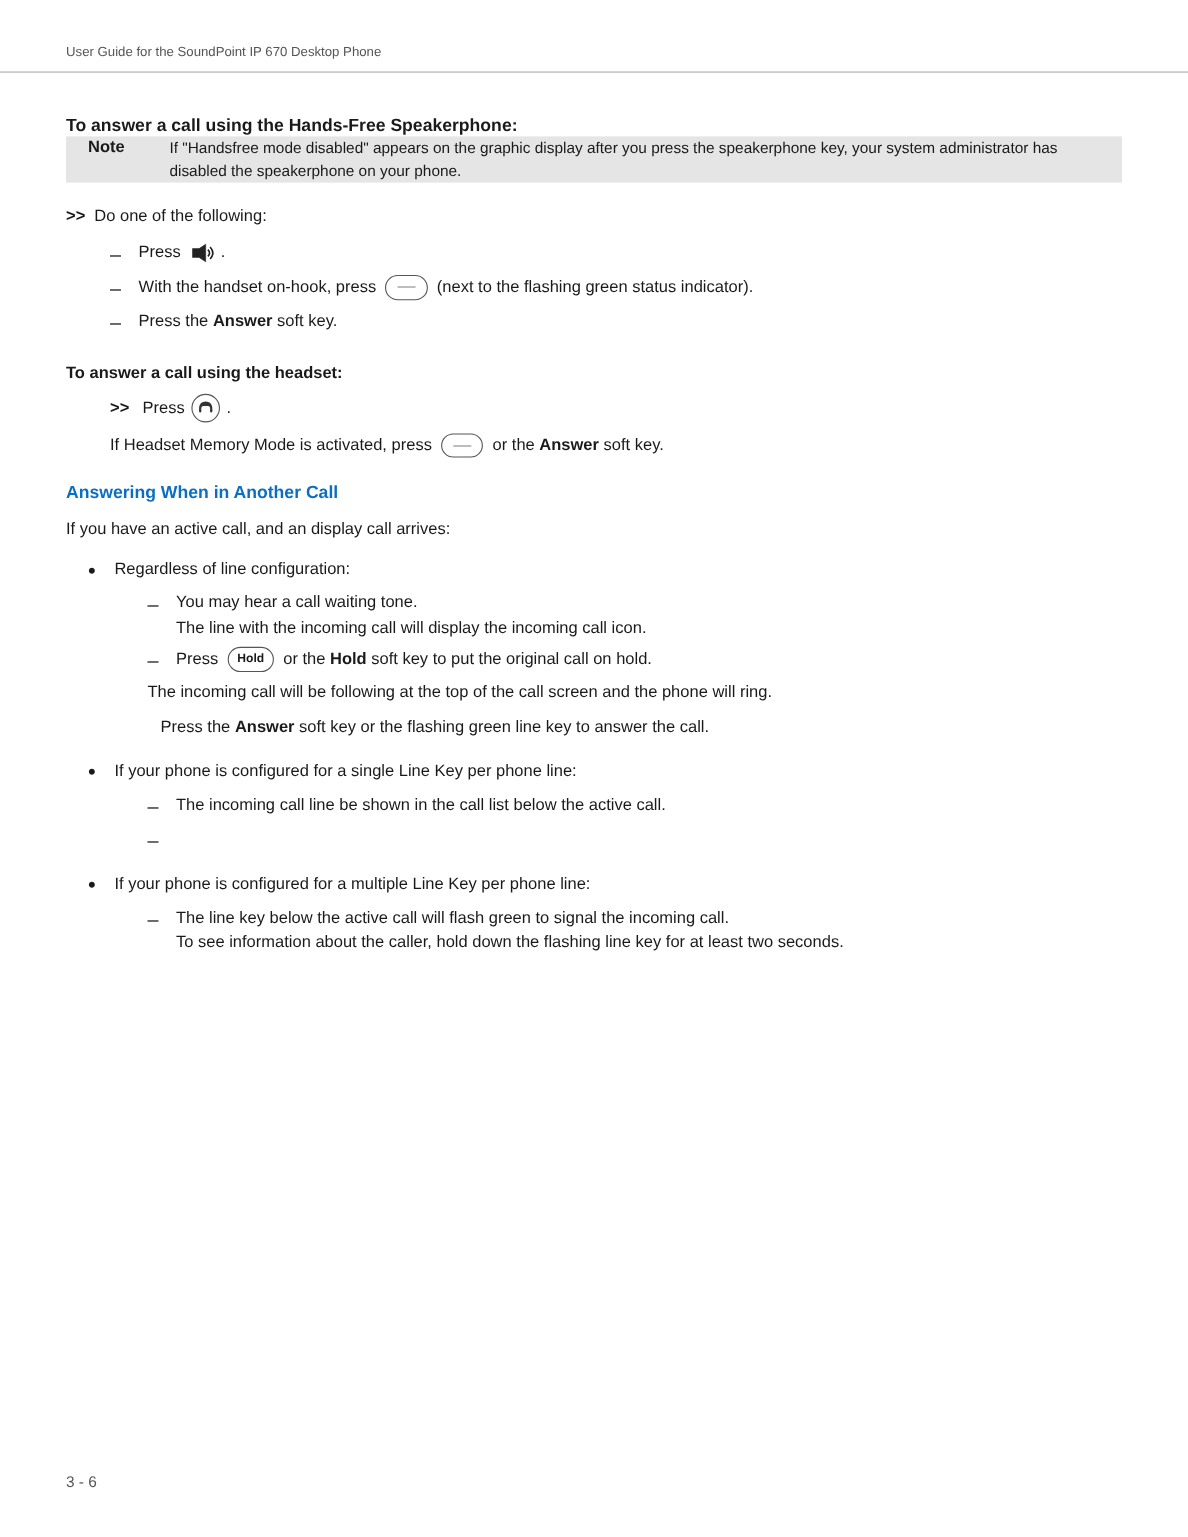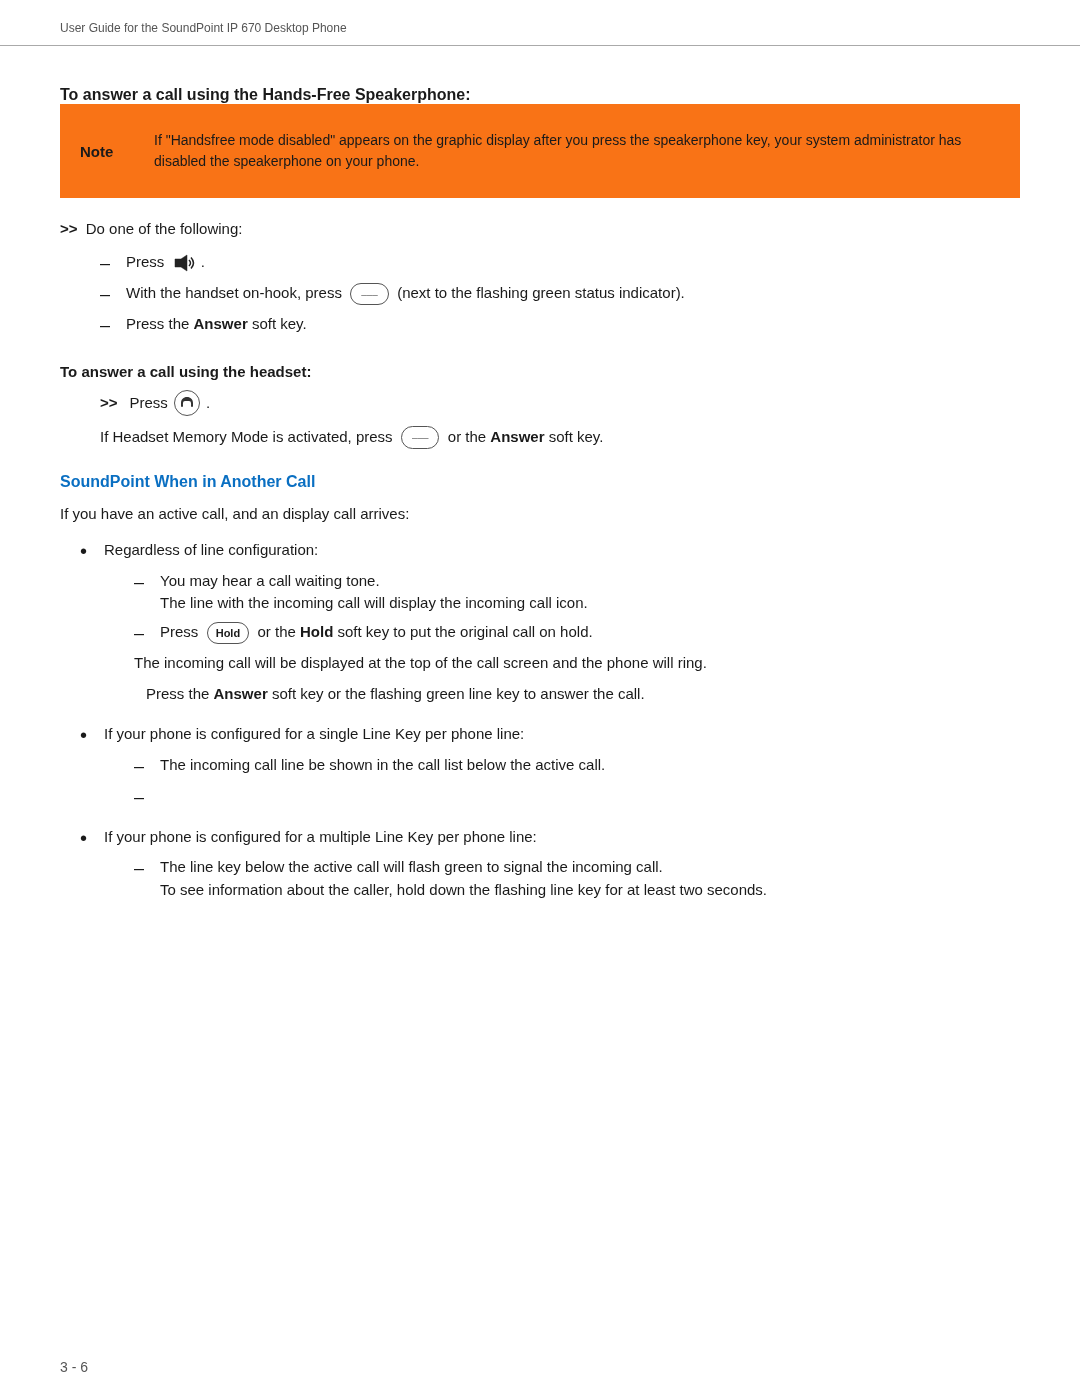--- a/index.html
+++ b/index.html
@@ -11,45 +11,46 @@
       font-family: Arial, Helvetica, sans-serif;
       font-size: 15px;
       color: #1a1a1a;
       position: relative;
     }
 
     .header-bar {
       width: 100%;
       border-bottom: 1.5px solid #aaa;
       padding: 18px 60px 10px 60px;
+      margin-top: 20px;
     }
 
     .header-text {
       font-size: 12px;
       color: #555;
     }
 
     .page-content {
       padding: 40px 60px 60px 60px;
     }
 
     .section-heading {
       font-size: 16px;
       font-weight: bold;
       color: #1a1a1a;
     }
 
     .note-box {
-      background: #f97316;
+      background: #e5e5e5;
       border: none;
-      padding: 26px 20px;
+      padding: 0 20px;
       margin-bottom: 22px;
       display: flex;
       gap: 24px;
-      align-items: center;
+      align-items: flex-start;
     }
 
     .note-label {
       font-weight: bold;
       color: #1a1a1a;
       min-width: 50px;
       font-size: 15px;
       padding-top: 1px;
     }
 
@@ -210,21 +211,21 @@
 
     .continuation-text {
       font-size: 15px;
       line-height: 1.5;
       margin-left: 60px;
       margin-bottom: 8px;
     }
 
     .page-number {
       position: absolute;
-      bottom: 22px;
+      bottom: 42px;
       left: 60px;
       font-size: 14px;
       color: #555;
     }
 
     .intro-text {
       font-size: 15px;
       line-height: 1.5;
       margin-bottom: 14px;
     }
@@ -310,21 +311,21 @@
     <div class="if-headset-text">
       If Headset Memory Mode is activated, press&nbsp;
       <span class="line-key">
         <span style="font-size:11px; color:#444;">⎯⎯⎯</span>
       </span>
       &nbsp;or the <strong>Answer</strong> soft key.
     </div>
   </div>
 
   <div class="sub-section">
-    <div class="section-link-heading">SoundPoint When in Another Call</div>
+    <div class="section-link-heading">Answering When in Another Call</div>
 
     <p class="intro-text">If you have an active call, and an display call arrives:</p>
 
     <ul class="main-bullet-list">
       <li>
         <span class="bullet-dot">•</span>
         <div>
           <span>Regardless of line configuration:</span>
           <ul class="sub-bullets">
             <li>
@@ -336,21 +337,21 @@
               <span>
                 Press&nbsp;
                 <span class="hold-button">
                   <span style="font-size:11px; font-weight:bold;">Hold</span>
                 </span>
                 &nbsp;or the <strong>Hold</strong> soft key to put the original call on hold.
               </span>
             </li>
           </ul>
           <div style="margin-left:30px; margin-top:6px;">
-            <p class="continuation-text" style="margin-left:0;">The incoming call will be displayed at the top of the call screen and the phone will ring.</p>
+            <p class="continuation-text" style="margin-left:0;">The incoming call will be following at the top of the call screen and the phone will ring.</p>
             <p class="continuation-text" style="margin-left:12px;">Press the <strong>Answer</strong> soft key or the flashing green line key to answer the call.</p>
           </div>
         </div>
       </li>
 
       <li>
         <span class="bullet-dot">•</span>
         <div>
           <span>If your phone is configured for a single Line Key per phone line:</span>
           <ul class="sub-bullets">

